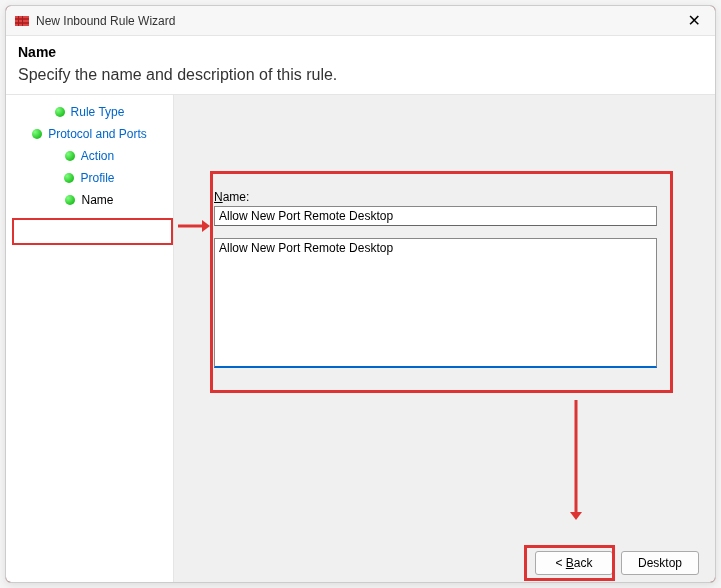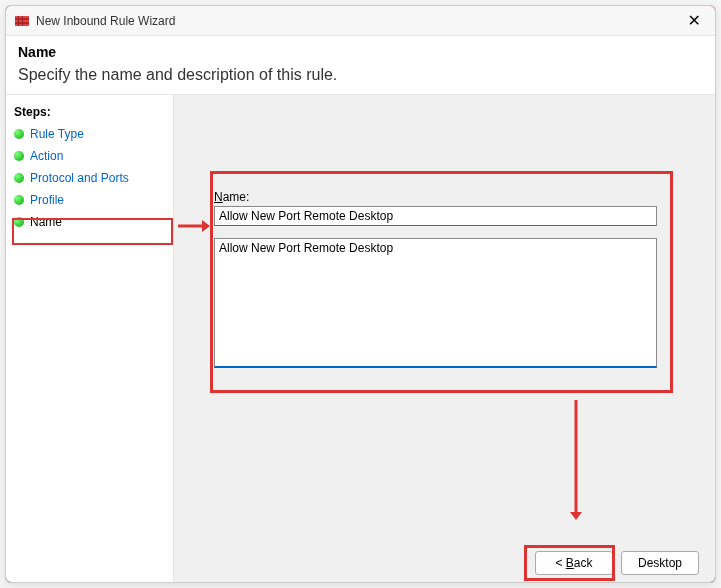--- a/index.html
+++ b/index.html
@@ -8,21 +8,21 @@
     .titlebar { display: flex; align-items: center; height: 30px; padding: 0 8px; background: #f7f7f7; border-bottom: 1px solid #e5e5e5; }
     .titlebar .icon { width: 16px; height: 16px; margin-right: 6px; }
     .titlebar .title { flex: 1; font-size: 12px; color: #333; }
     .titlebar .close { font-size: 16px; cursor: pointer; padding: 2px 6px; font-family: sans-serif; }
     .header { padding: 8px 12px 10px 12px; background: #fff; border-bottom: 1px solid #e5e5e5; }
     .header h1 { font-size: 14px; font-weight: bold; color: #000; margin-bottom: 6px; }
     .header p { font-size: 16px; color: #333; }
     .body { display: flex; height: calc(100% - 30px - 52px); }
     .sidebar { width: 168px; background: #fff; border-right: 1px solid #e5e5e5; padding-top: 6px; }
     .sidebar-header { font-weight: bold; font-size: 12px; padding: 4px 8px; }
-    .step-item { display: flex; align-items: center; padding: 4px 8px; font-size: 12px; cursor: pointer; }
+    .step-item { display: flex; align-items: center; padding: 4px 8px; font-size: 12px; cursor: pointer; justify-content: center; }
     .step-item .bullet { width: 10px; height: 10px; border-radius: 50%; background: radial-gradient(circle at 30% 30%, #7fff7f, #0a0); margin-right: 6px; flex-shrink: 0; }
     .step-item.link { color: #0066cc; }
     .step-item.active { font-weight: normal; color: #000; }
     .step-highlight { position: absolute; border: 2px solid #d33; left: 6px; top: 212px; width: 161px; height: 27px; pointer-events: none; }
     .main { flex: 1; background: #f0f0f0; position: relative; }
     .form-area { position: absolute; left: 40px; top: 95px; width: 455px; }
     .form-highlight { position: absolute; border: 3px solid #d33; left: 36px; top: 76px; width: 463px; height: 222px; pointer-events: none; }
     .field-label { font-size: 12px; color: #000; margin-bottom: 2px; text-decoration: underline; text-decoration-color: transparent; }
     .field-label .mn { text-decoration: underline; }
     .name-input { width: 443px; height: 20px; border: 1px solid #888; border-bottom: 1px solid #666; padding: 1px 4px; font-size: 12px; font-family: inherit; margin-bottom: 12px; background: #fff; }
@@ -54,32 +54,31 @@
     <span class="close">✕</span>
   </div>
 
   <div class="header">
     <h1>Name</h1>
     <p>Specify the name and description of this rule.</p>
   </div>
 
   <div class="body">
     <div class="sidebar">
-      <div class="sidebar-header">Steps:</div>
       <div class="step-item link">
           <span class="bullet"></span>
           <span>Rule Type</span>
         </div>
       <div class="step-item link">
           <span class="bullet"></span>
-          <span>Action</span>
+          <span>Protocol and Ports</span>
         </div>
       <div class="step-item link">
           <span class="bullet"></span>
-          <span>Protocol and Ports</span>
+          <span>Action</span>
         </div>
       <div class="step-item link">
           <span class="bullet"></span>
           <span>Profile</span>
         </div>
       <div class="step-item active">
           <span class="bullet"></span>
           <span>Name</span>
         </div>
     </div>

